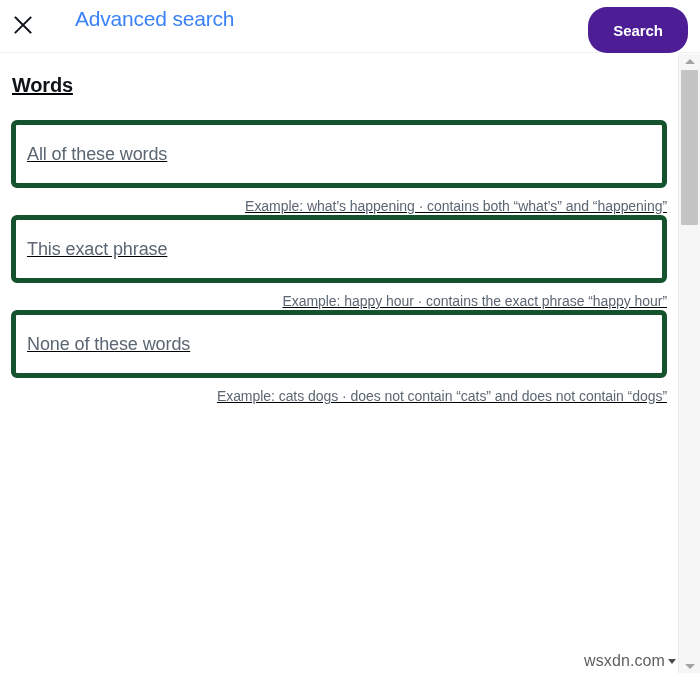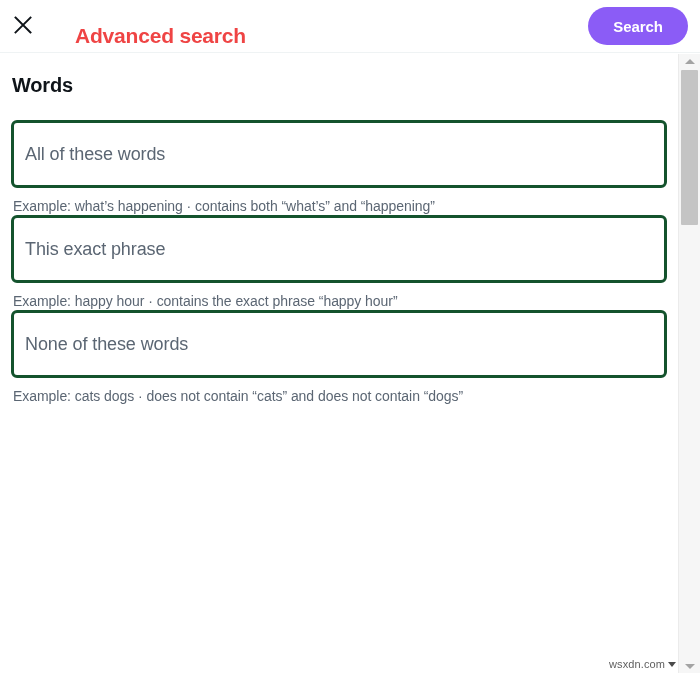--- a/index.html
+++ b/index.html
@@ -49,39 +49,39 @@
     cursor: pointer;
     background: transparent;
     border: none;
     padding: 0;
   }
   .close-btn svg { display: block; }
 
   .header-title {
     position: absolute;
     left: 75px;
-    top: 20px;
+    top: 3px;
     font-size: 21px;
-    font-weight: bold;
-    color: #ef4444;
+    font-weight: normal;
+    color: #3b82f6;
     letter-spacing: -0.2px;
     line-height: 32px;
     white-space: nowrap;
   }
 
   .search-btn {
     position: absolute;
     right: 12px;
     top: 7px;
-    height: 38px;
+    height: 46px;
     min-width: 100px;
     padding: 0 22px;
     border: none;
     border-radius: 19px;
-    background: #8b5cf6;
+    background: #4c1d95;
     color: #ffffff;
     font-family: "Liberation Sans", sans-serif;
     font-size: 15px;
     font-weight: bold;
     cursor: pointer;
     letter-spacing: -0.1px;
   }
 
   
   .scroll-area {
@@ -91,41 +91,42 @@
     width: 678px;
     height: 619px;
     background: #ffffff;
     overflow: hidden;
   }
 
   .content {
     padding: 0 11px;
     box-sizing: border-box;
     width: 678px;
+    text-decoration: underline;
   }
 
   .section-title {
     font-size: 20px;
     font-weight: bold;
     color: #0f1419;
     letter-spacing: -0.2px;
     margin: 20px 0 0 0;
     padding: 0 0 0 1px;
   }
 
   .field-group {
   }
   .field-group:first-of-type {
     margin-top: 23px;
   }
 
   .field-box {
     position: relative;
     height: 68px;
-    border: 3px solid #14532d;
+    border: 5px solid #14532d;
     border-radius: 6px;
     background: #ffffff;
     box-sizing: border-box;
     display: flex;
     align-items: center;
     padding: 0 11px;
     cursor: text;
   }
 
   .field-placeholder {
@@ -138,20 +139,21 @@
   }
 
   .field-hint {
     font-size: 14px;
     color: #5b6673;
     line-height: 18px;
     margin-top: 9px;
     padding-left: 2px;
     letter-spacing: -0.05px;
     white-space: nowrap;
+    text-align: right;
   }
 
   
   .scrollbar {
     position: absolute;
     top: 54px;
     right: 0;
     width: 22px;
     height: 619px;
     background: #f6f6f6;
@@ -192,21 +194,21 @@
 
   
   .watermark {
     position: absolute;
     right: 22px;
     bottom: 2px;
     display: flex;
     align-items: center;
     gap: 2px;
     font-family: "Liberation Sans", sans-serif;
-    font-size: 11px;
+    font-size: 16px;
     color: #5f5f5f;
     background: rgba(255,255,255,0.92);
     padding: 1px 2px;
     letter-spacing: 0.1px;
     z-index: 20;
     text-align: center;
   }
   .watermark .wm-tri {
     width: 0;
     height: 0;

